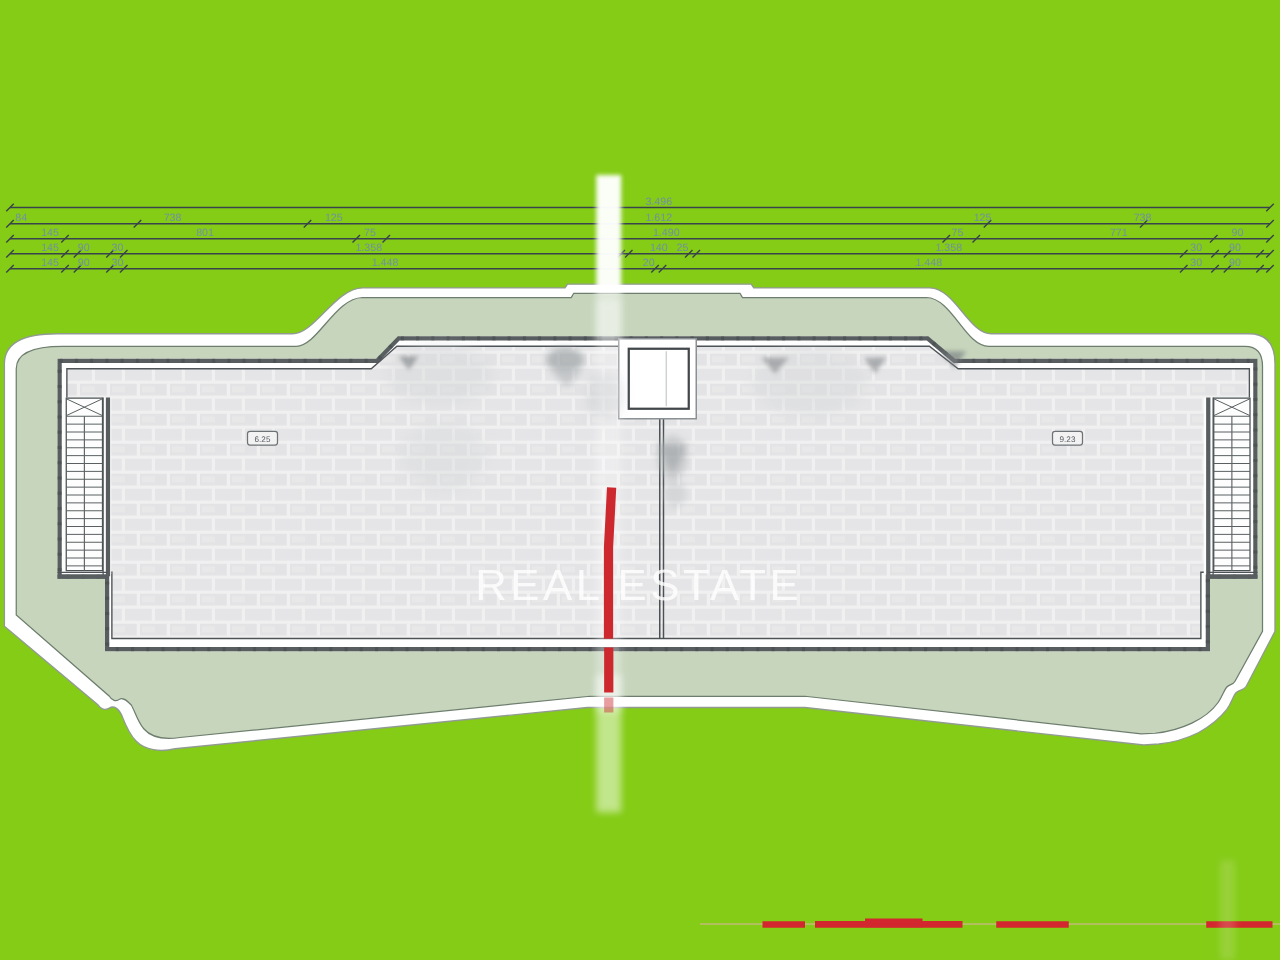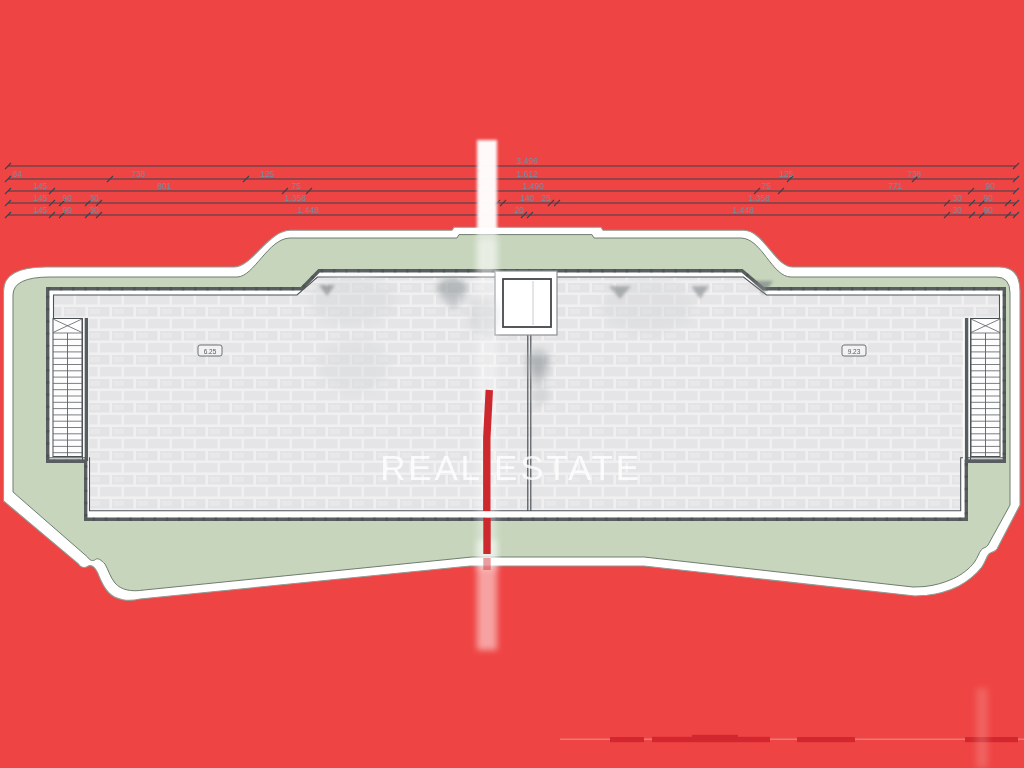--- a/index.html
+++ b/index.html
@@ -1,16 +1,16 @@
 <!DOCTYPE html>
 <html><head>
 <meta charset="utf-8">
 <style>
   html,body{margin:0;padding:0;background:#fff;}
-  #page{position:relative;width:1024px;height:768px;background:#ef4444;overflow:hidden;
+  #page{position:relative;width:1024px;height:768px;background:#84cc16;overflow:hidden;
         font-family:"Liberation Sans", sans-serif;}
 </style>
 </head>
 <body>
 <div id="page">
 <svg width="1024" height="768" viewBox="0 0 1024 768" style="filter:blur(0.45px)">
 <defs>
   <pattern id="brick" x="52" y="295" width="24" height="24" patternUnits="userSpaceOnUse">
     <rect x="0" y="0" width="24" height="24" fill="#f0f0f1"></rect>
     <rect x="0" y="0" width="21.4" height="9.4" fill="#e5e5e7"></rect>

